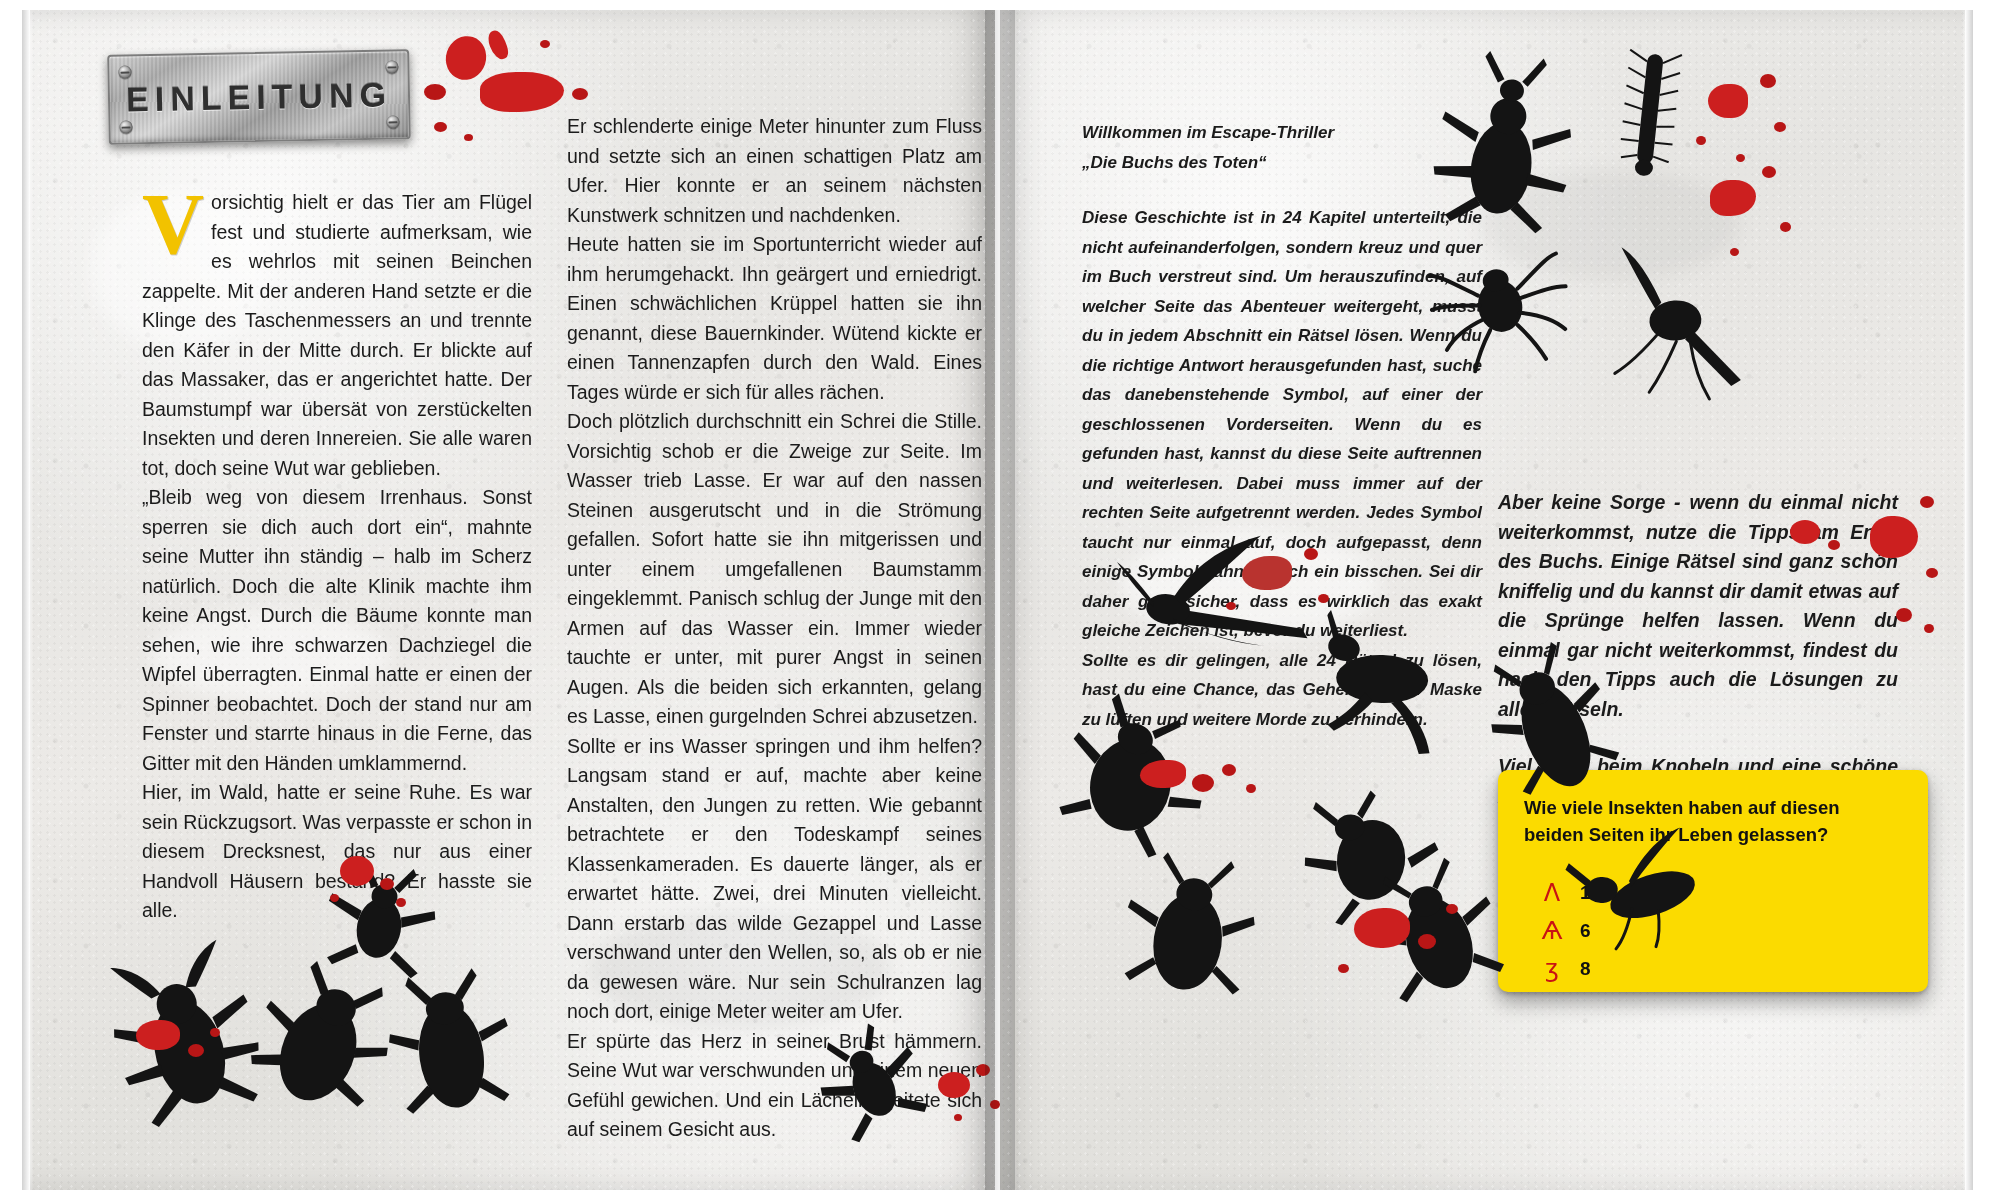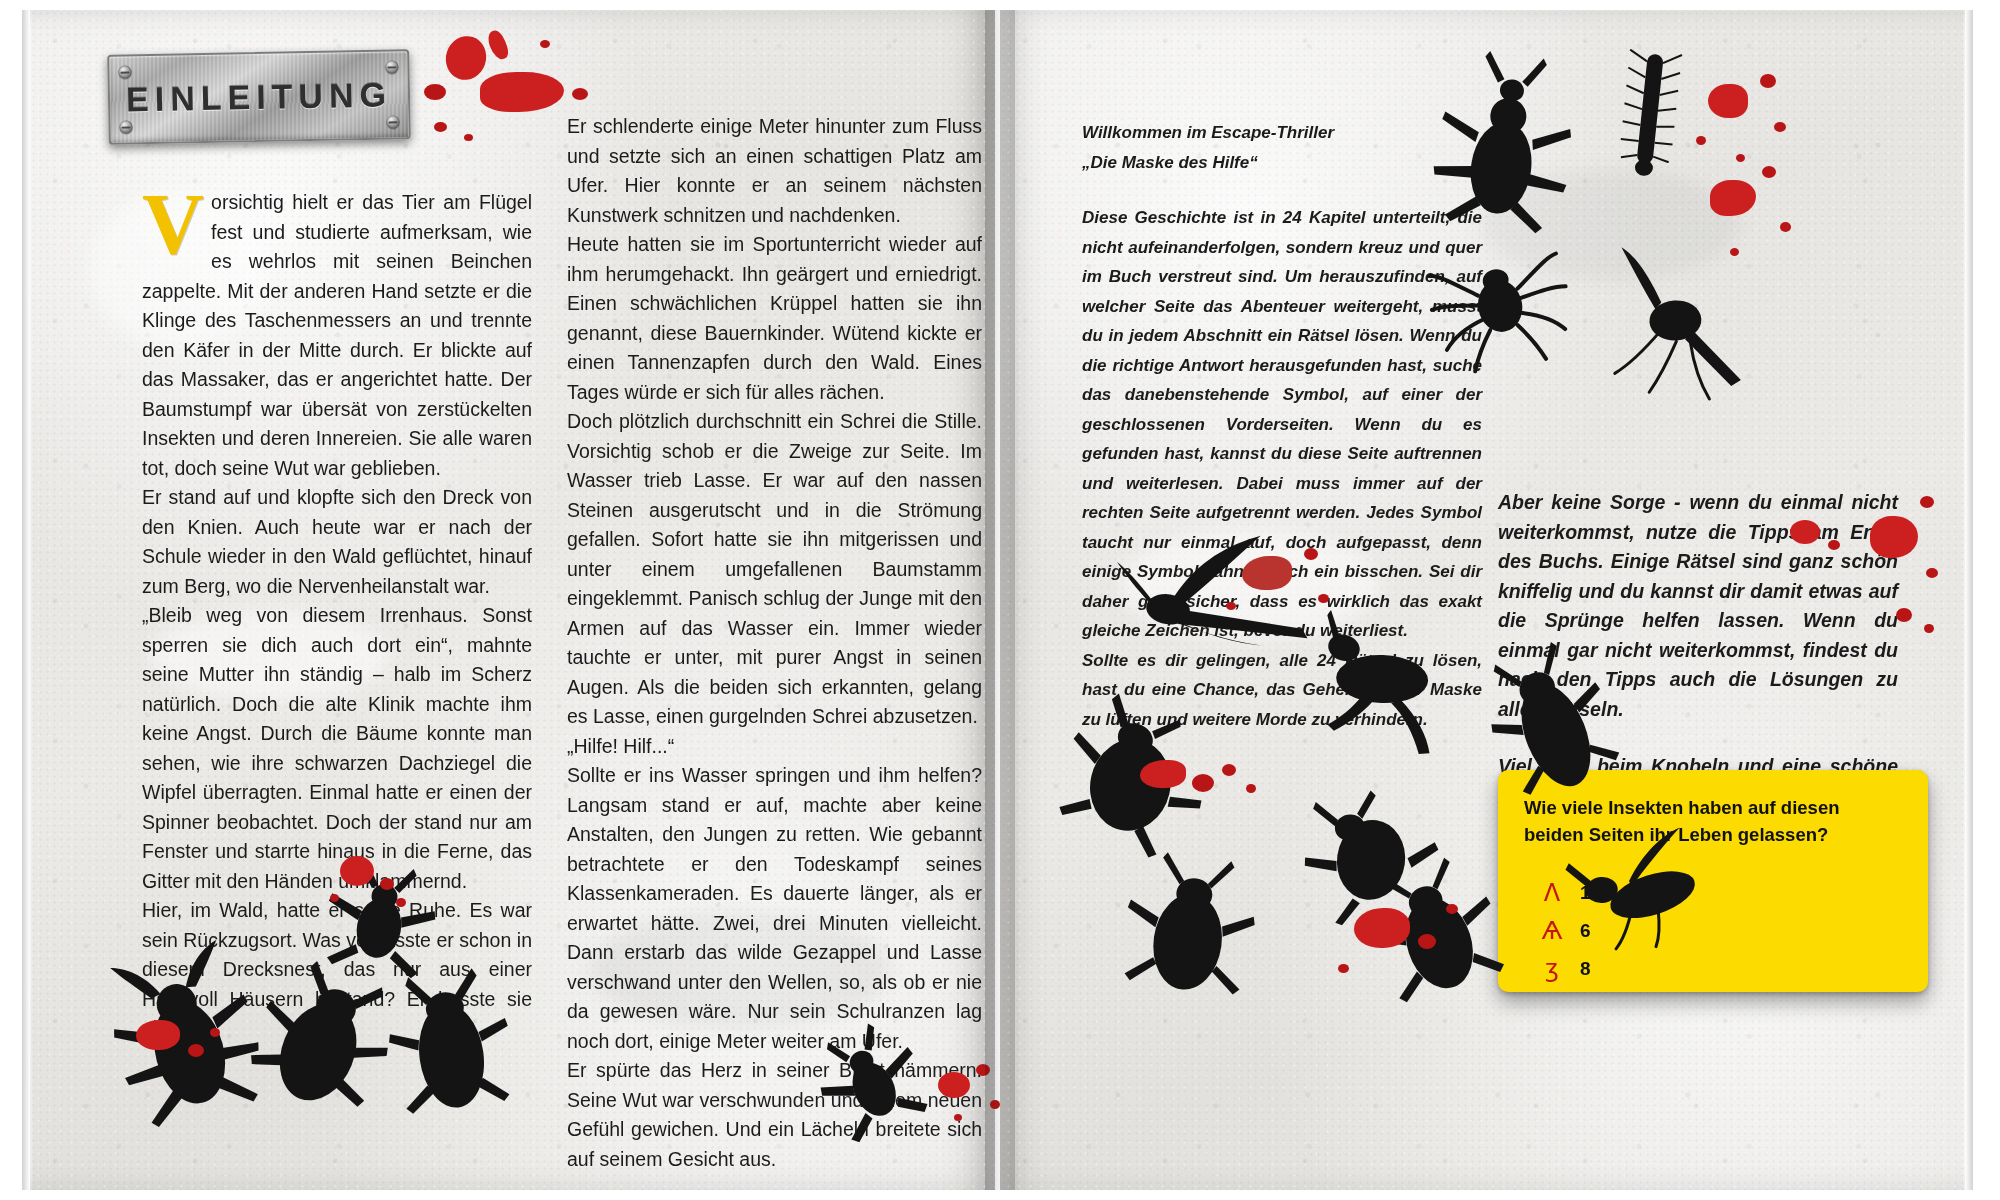--- a/index.html
+++ b/index.html
@@ -118,30 +118,28 @@
       <span class="d" style="left:4px;top:54px;width:22px;height:16px;"></span>
       <span class="d" style="left:14px;top:92px;width:13px;height:10px;"></span>
       <span class="d" style="left:120px;top:10px;width:10px;height:8px;"></span>
       <span class="d" style="left:152px;top:58px;width:16px;height:12px;"></span>
       <span class="d" style="left:44px;top:104px;width:9px;height:7px;"></span>
       <span style="left:70px;top:0px;width:16px;height:30px;border-radius:50% 50% 40% 60%;transform:rotate(-20deg);"></span>
     </div>
 
     <div class="col l1">
       <p><span class="dropcap">V</span><span>orsichtig hielt er das Tier am Flügel fest und studierte aufmerksam, wie es wehrlos mit seinen Beinchen zappelte. Mit der anderen Hand setzte er die Klinge des Taschenmessers an und trennte den Käfer in der Mitte durch. Er blickte auf das Massaker, das er angerichtet hatte. Der Baumstumpf war übersät von zerstückelten Insekten und deren Innereien. Sie alle waren tot, doch seine Wut war geblieben.</span></p>
-      <p>Er stand auf und klopfte sich den Dreck von den Knien. Auch heute war er nach der Schule wieder in den Wald geflüchtet, hinauf zum Berg, wo die Nervenheilanstalt war.</p>
       <p>„Bleib weg von diesem Irrenhaus. Sonst sperren sie dich auch dort ein“, mahnte seine Mutter ihn ständig – halb im Scherz natürlich. Doch die alte Klinik machte ihm keine Angst. Durch die Bäume konnte man sehen, wie ihre schwarzen Dachziegel die Wipfel überragten. Einmal hatte er einen der Spinner beobachtet. Doch der stand nur am Fenster und starrte hinaus in die Ferne, das Gitter mit den Händen umklammernd.</p>
       <p>Hier, im Wald, hatte er seine Ruhe. Es war sein Rückzugsort. Was verpasste er schon in diesem Drecksnest, das nur aus einer Handvoll Häusern bestand? Er hasste sie alle.</p>
     </div>
 
     <div class="col l2">
       <p>Er schlenderte einige Meter hinunter zum Fluss und setzte sich an einen schattigen Platz am Ufer. Hier konnte er an seinem nächsten Kunstwerk schnitzen und nachdenken.</p>
       <p>Heute hatten sie im Sportunterricht wieder auf ihm herumgehackt. Ihn geärgert und erniedrigt. Einen schwächlichen Krüppel hatten sie ihn genannt, diese Bauernkinder. Wütend kickte er einen Tannenzapfen durch den Wald. Eines Tages würde er sich für alles rächen.</p>
       <p>Doch plötzlich durchschnitt ein Schrei die Stille. Vorsichtig schob er die Zweige zur Seite. Im Wasser trieb Lasse. Er war auf den nassen Steinen ausgerutscht und in die Strömung gefallen. Sofort hatte sie ihn mitgerissen und unter einem umgefallenen Baumstamm eingeklemmt. Panisch schlug der Junge mit den Armen auf das Wasser ein. Immer wieder tauchte er unter, mit purer Angst in seinen Augen. Als die beiden sich erkannten, gelang es Lasse, einen gurgelnden Schrei abzusetzen.</p>
-      <p>„Hilfe! Hilf...“</p>
       <p>Sollte er ins Wasser springen und ihm helfen? Langsam stand er auf, machte aber keine Anstalten, den Jungen zu retten. Wie gebannt betrachtete er den Todeskampf seines Klassenkameraden. Es dauerte länger, als er erwartet hätte. Zwei, drei Minuten vielleicht. Dann erstarb das wilde Gezappel und Lasse verschwand unter den Wellen, so, als ob er nie da gewesen wäre. Nur sein Schulranzen lag noch dort, einige Meter weiter am Ufer.</p>
       <p>Er spürte das Herz in seiner Brust hämmern. Seine Wut war verschwunden und einem neuen Gefühl gewichen. Und ein Lächeln breitete sich auf seinem Gesicht aus.</p>
     </div>
 
     <div class="bug" style="left:80px;top:935px;width:150px;height:180px;transform:rotate(-15deg);">
       <svg width="150" height="180" viewBox="0 0 150 180" fill="currentColor">
         <ellipse cx="75" cy="108" rx="34" ry="52"></ellipse>
         <ellipse cx="75" cy="58" rx="20" ry="20"></ellipse>
         <path d="M62 44 C50 20 34 10 20 6 C30 20 40 32 52 46 Z"></path>
         <path d="M88 44 C100 20 116 10 130 6 C120 20 110 32 98 46 Z"></path>
@@ -223,21 +221,21 @@
   </div>
 
   <div class="page right">
     <div class="grain"></div>
     <div class="scuff" style="left:120px;top:520px;width:260px;height:110px;background:rgba(255,255,255,.5);"></div>
     <div class="scuff" style="left:480px;top:160px;width:260px;height:110px;background:rgba(0,0,0,.04);"></div>
 
     <div class="col r1" style="left:82px;">
       <p class="intro-head">
         <span>Willkommen im Escape-Thriller</span><br>
-        <span>„Die Maske des Hilfe“</span>
+        <span>„Die Buchs des Toten“</span>
       </p>
       <p>Diese Geschichte ist in 24 Kapitel unterteilt, die nicht aufeinanderfolgen, sondern kreuz und quer im Buch verstreut sind. Um herauszufinden, auf welcher Seite das Abenteuer weitergeht, musst du in jedem Abschnitt ein Rätsel lösen. Wenn du die richtige Antwort herausgefunden hast, suche das danebenstehende Symbol, auf einer der geschlossenen Vorderseiten. Wenn du es gefunden hast, kannst du diese Seite auftrennen und weiterlesen. Dabei muss immer auf der rechten Seite aufgetrennt werden. Jedes Symbol taucht nur einmal auf, doch aufgepasst, denn einige Symbole ähneln sich ein bisschen. Sei dir daher ganz sicher, dass es wirklich das exakt gleiche Zeichen ist, bevor du weiterliest.</p>
       <p>Sollte es dir gelingen, alle 24 Rätsel zu lösen, hast du eine Chance, das Geheimnis der Maske zu lüften und weitere Morde zu verhindern.</p>
     </div>
 
     <div class="col r2" style="left:498px;top:478px;">
       <p>Aber keine Sorge - wenn du einmal nicht weiterkommst, nutze die Tipps am Ende des Buchs. Einige Rätsel sind ganz schön kniffelig und du kannst dir damit etwas auf die Sprünge helfen lassen. Wenn du einmal gar nicht weiterkommst, findest du nach den Tipps auch die Lösungen zu allen Rätseln.</p>
       <p class="para2">Viel Spaß beim Knobeln und eine schöne Adventszeit!</p>
     </div>
 

